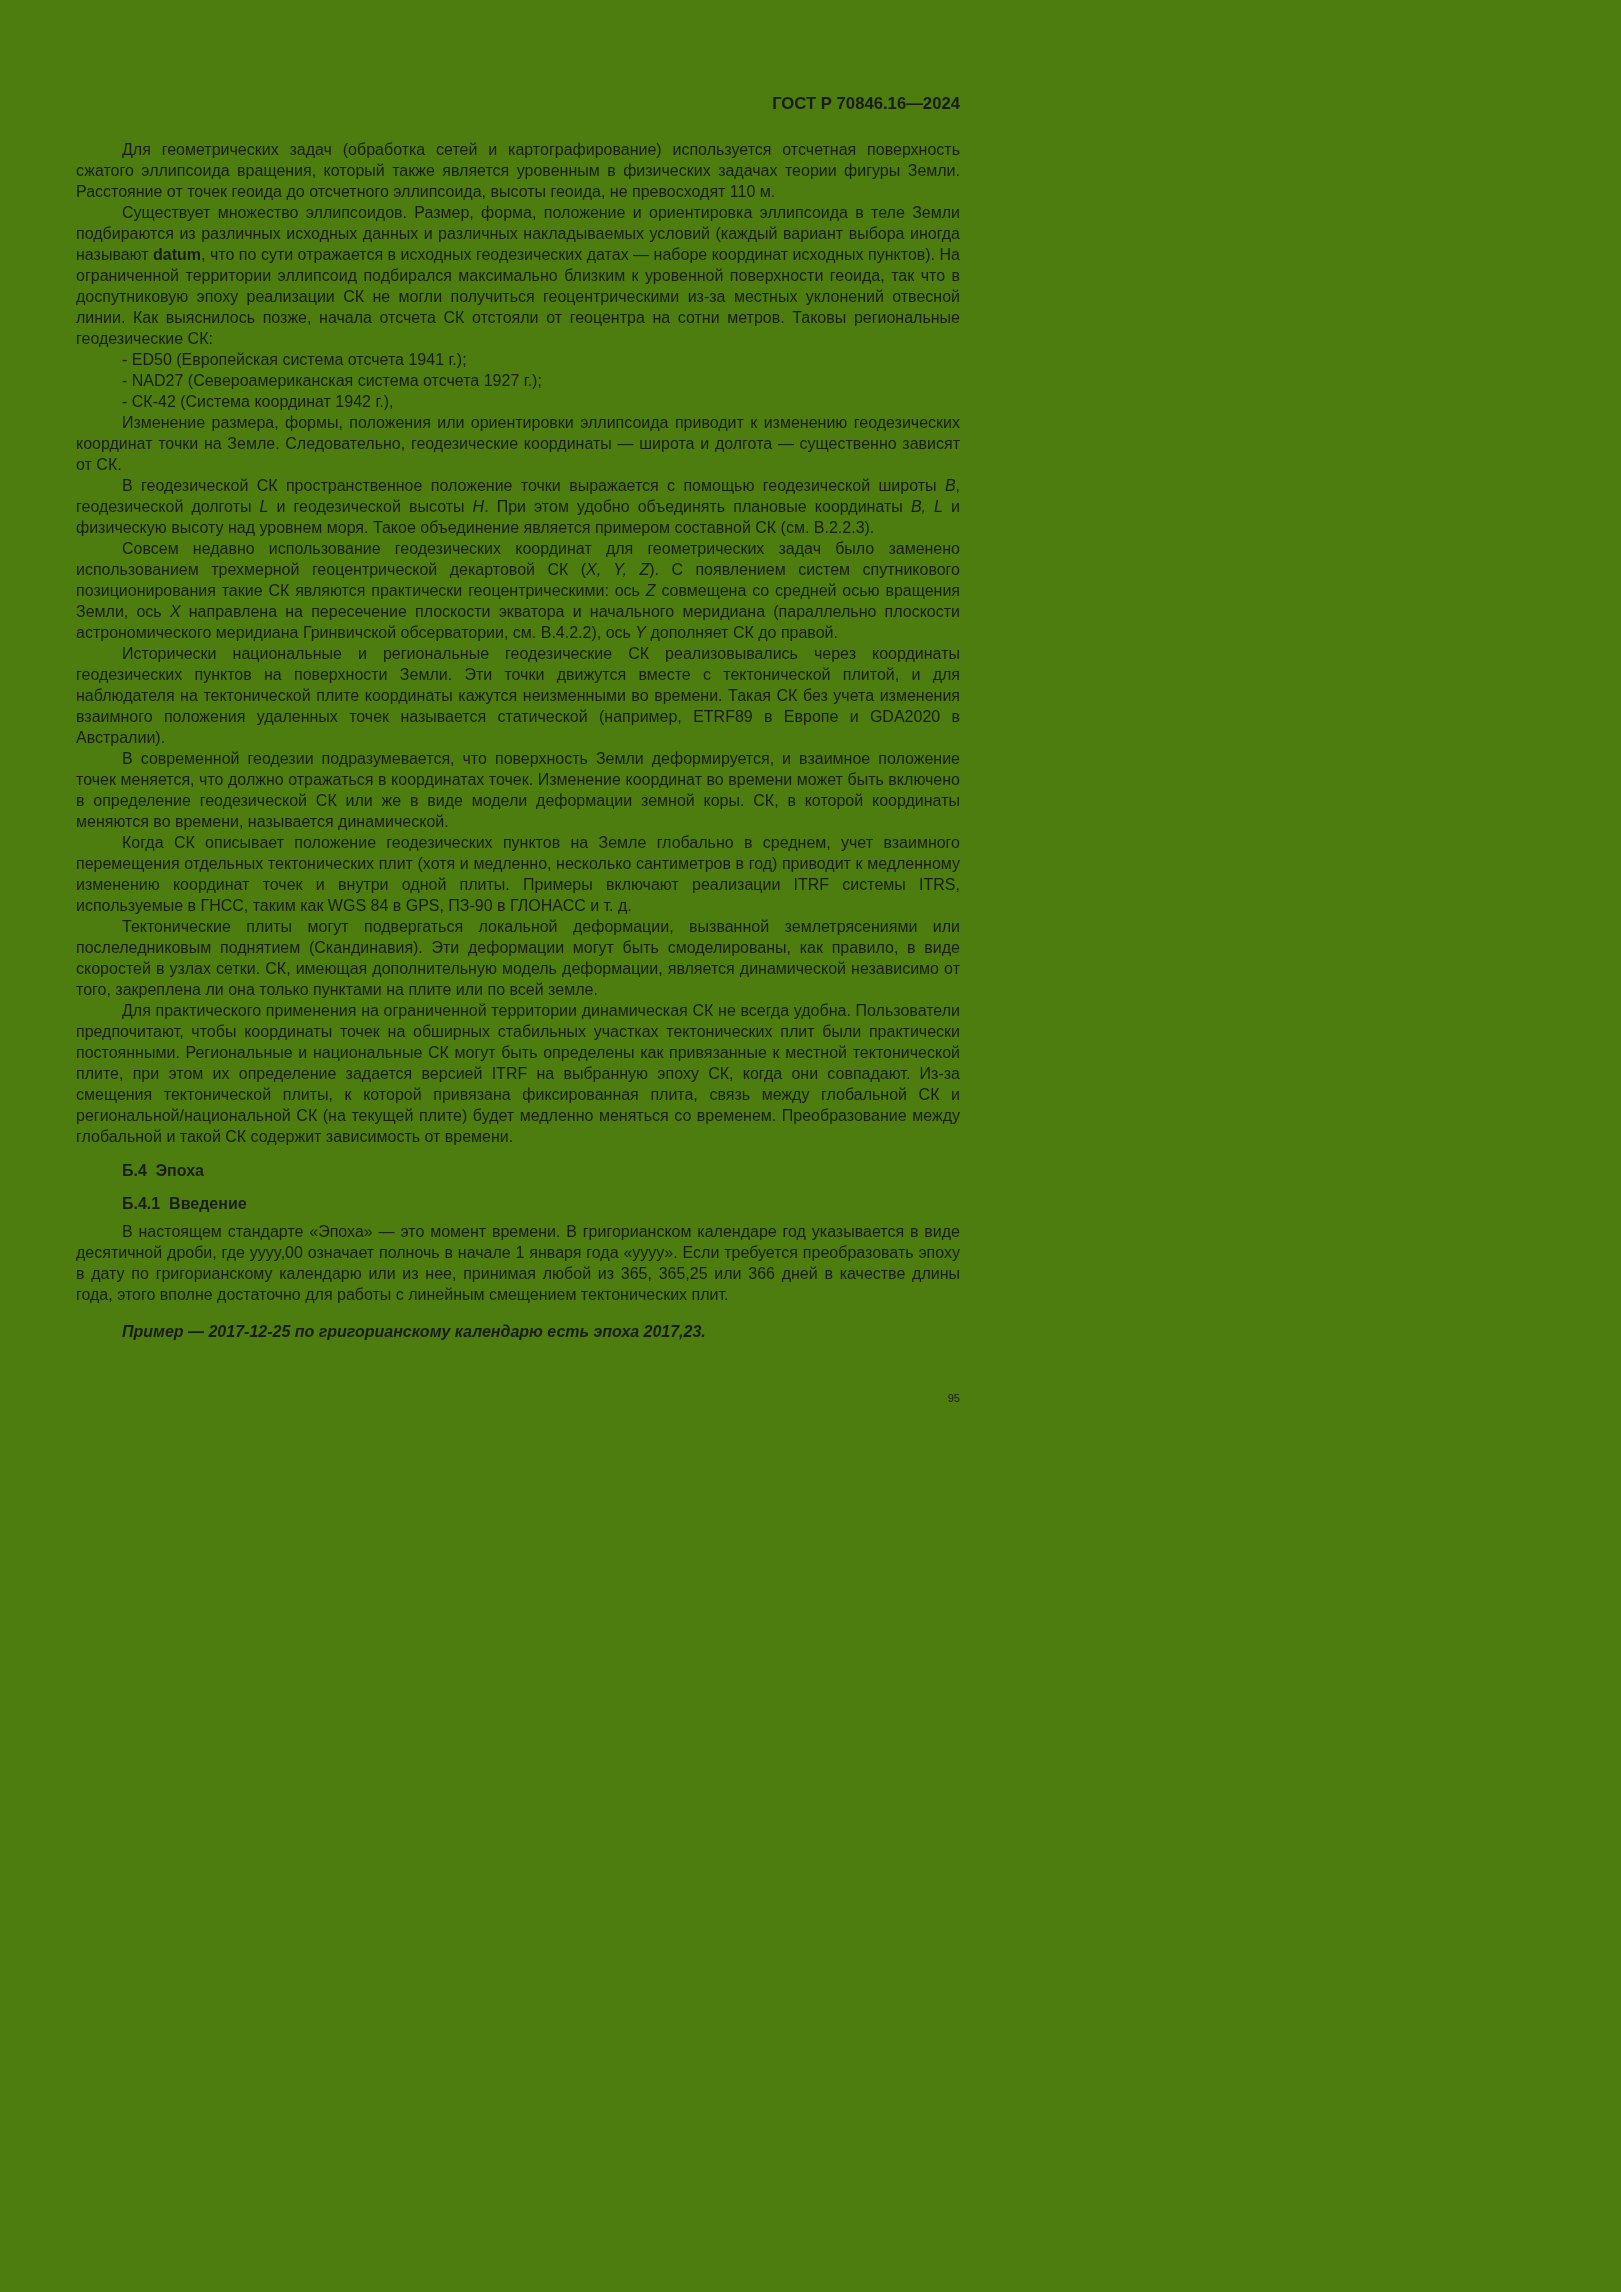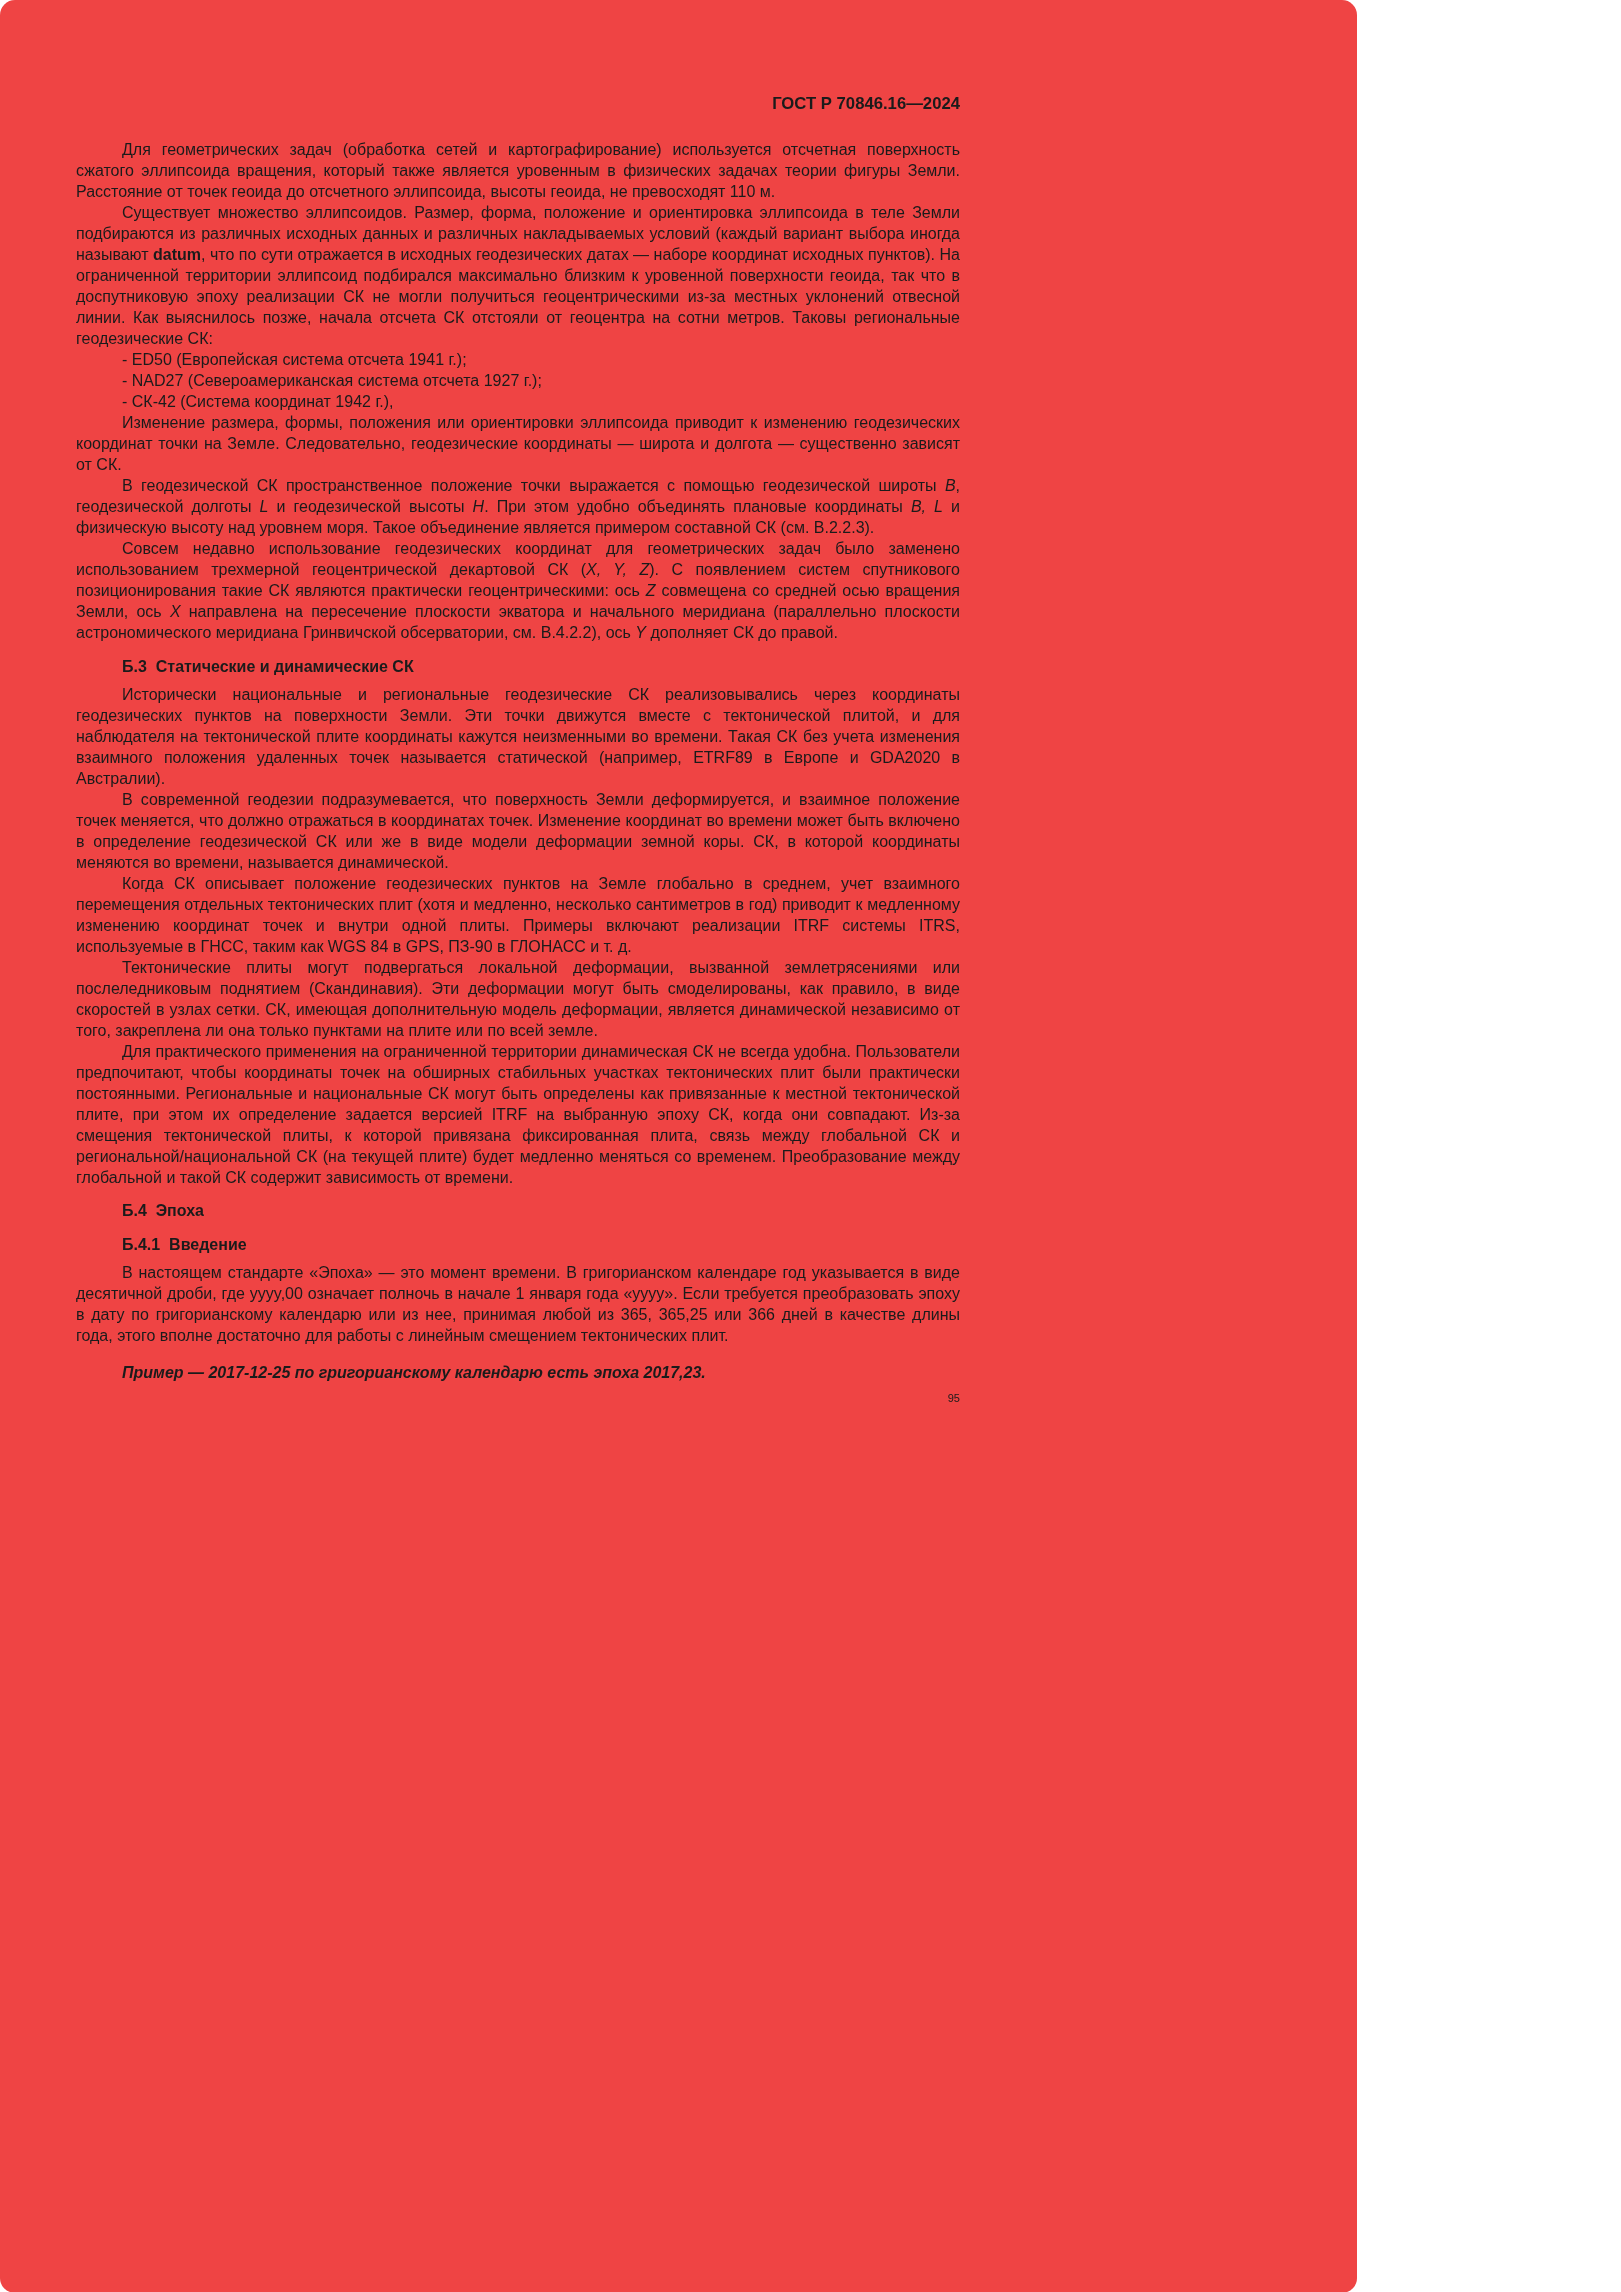--- a/index.html
+++ b/index.html
@@ -1,25 +1,24 @@
 <!DOCTYPE html>
 <html lang="ru"><head>
 <meta charset="utf-8">
 <style>
   * { margin: 0; padding: 0; box-sizing: border-box; }
   html, body { background: #ffffff; }
   .page {
     position: relative;
-    width: 1357px;
+    width: 1621px;
     height: 2293px;
-    background: #ef4444;
+    background: #4d7c0f;
     overflow: hidden;
     font-family: "Liberation Sans", "DejaVu Sans", sans-serif;
     color: #1b1b1b;
-    border-radius: 15px;
   }
   .running-header {
     position: absolute;
     top: 94px;
     left: 76px;
     width: 884px;
     text-align: right;
     font-weight: bold;
     font-size: 16.7px;
     line-height: 20.6px;
@@ -73,21 +72,20 @@
 
   <main class="doc-body">
       <p class="block paragraph"><span>Для геометрических задач (обработка сетей и картографирование) используется отсчетная поверхность сжатого эллипсоида вращения, который также является уровенным в физических задачах теории фигуры Земли. Расстояние от точек геоида до отсчетного эллипсоида, высоты геоида, не превосходят 110 м.</span></p>
       <p class="block paragraph"><span>Существует множество эллипсоидов. Размер, форма, положение и ориентировка эллипсоида в теле Земли подбираются из различных исходных данных и различных накладываемых условий (каждый вариант выбора иногда называют </span><span class="bold">datum</span><span>, что по сути отражается в исходных геодезических датах — наборе координат исходных пунктов). На ограниченной территории эллипсоид подбирался максимально близким к уровенной поверхности геоида, так что в доспутниковую эпоху реализации СК не могли получиться геоцентрическими из-за местных уклонений отвесной линии. Как выяснилось позже, начала отсчета СК отстояли от геоцентра на сотни метров. Таковы региональные геодезические СК:</span></p>
       <p class="block list-item"><span>- ED50 (Европейская система отсчета 1941 г.);</span></p>
       <p class="block list-item"><span>- NAD27 (Североамериканская система отсчета 1927 г.);</span></p>
       <p class="block list-item"><span>- СК-42 (Система координат 1942 г.),</span></p>
       <p class="block paragraph"><span>Изменение размера, формы, положения или ориентировки эллипсоида приводит к изменению геодезических координат точки на Земле. Следовательно, геодезические координаты — широта и долгота — существенно зависят от СК.</span></p>
       <p class="block paragraph"><span>В геодезической СК пространственное положение точки выражается с помощью геодезической широты </span><span class="italic">B</span><span>, геодезической долготы </span><span class="italic">L</span><span> и геодезической высоты </span><span class="italic">H</span><span>. При этом удобно объединять плановые координаты </span><span class="italic">B, L</span><span> и физическую высоту над уровнем моря. Такое объединение является примером составной СК (см. В.2.2.3).</span></p>
       <p class="block paragraph"><span>Совсем недавно использование геодезических координат для геометрических задач было заменено использованием трехмерной геоцентрической декартовой СК (</span><span class="italic">X, Y, Z</span><span>). С появлением систем спутникового позиционирования такие СК являются практически геоцентрическими: ось </span><span class="italic">Z</span><span> совмещена со средней осью вращения Земли, ось </span><span class="italic">X</span><span> направлена на пересечение плоскости экватора и начального меридиана (параллельно плоскости астрономического меридиана Гринвичской обсерватории, см. В.4.2.2), ось </span><span class="italic">Y</span><span> дополняет СК до правой.</span></p>
-      <p class="block heading"><span>Б.3  Статические и динамические СК</span></p>
       <p class="block paragraph"><span>Исторически национальные и региональные геодезические СК реализовывались через координаты геодезических пунктов на поверхности Земли. Эти точки движутся вместе с тектонической плитой, и для наблюдателя на тектонической плите координаты кажутся неизменными во времени. Такая СК без учета изменения взаимного положения удаленных точек называется статической (например, ETRF89 в Европе и GDA2020 в Австралии).</span></p>
       <p class="block paragraph"><span>В современной геодезии подразумевается, что поверхность Земли деформируется, и взаимное положение точек меняется, что должно отражаться в координатах точек. Изменение координат во времени может быть включено в определение геодезической СК или же в виде модели деформации земной коры. СК, в которой координаты меняются во времени, называется динамической.</span></p>
       <p class="block paragraph"><span>Когда СК описывает положение геодезических пунктов на Земле глобально в среднем, учет взаимного перемещения отдельных тектонических плит (хотя и медленно, несколько сантиметров в год) приводит к медленному изменению координат точек и внутри одной плиты. Примеры включают реализации ITRF системы ITRS, используемые в ГНСС, таким как WGS 84 в GPS, ПЗ-90 в ГЛОНАСС и т. д.</span></p>
       <p class="block paragraph"><span>Тектонические плиты могут подвергаться локальной деформации, вызванной землетрясениями или послеледниковым поднятием (Скандинавия). Эти деформации могут быть смоделированы, как правило, в виде скоростей в узлах сетки. СК, имеющая дополнительную модель деформации, является динамической независимо от того, закреплена ли она только пунктами на плите или по всей земле.</span></p>
       <p class="block paragraph"><span>Для практического применения на ограниченной территории динамическая СК не всегда удобна. Пользователи предпочитают, чтобы координаты точек на обширных стабильных участках тектонических плит были практически постоянными. Региональные и национальные СК могут быть определены как привязанные к местной тектонической плите, при этом их определение задается версией ITRF на выбранную эпоху СК, когда они совпадают. Из-за смещения тектонической плиты, к которой привязана фиксированная плита, связь между глобальной СК и региональной/национальной СК (на текущей плите) будет медленно меняться со временем. Преобразование между глобальной и такой СК содержит зависимость от времени.</span></p>
       <p class="block heading"><span>Б.4  Эпоха</span></p>
       <p class="block heading"><span>Б.4.1  Введение</span></p>
       <p class="block paragraph"><span>В настоящем стандарте «Эпоха» — это момент времени. В григорианском календаре год указывается в виде десятичной дроби, где yyyy,00 означает полночь в начале 1 января года «yyyy». Если требуется преобразовать эпоху в дату по григорианскому календарю или из нее, принимая любой из 365, 365,25 или 366 дней в качестве длины года, этого вполне достаточно для работы с линейным смещением тектонических плит.</span></p>
       <p class="block example"><span class="bold italic">Пример — 2017-12-25 по григорианскому календарю есть эпоха 2017,23.</span></p>
     </main>

